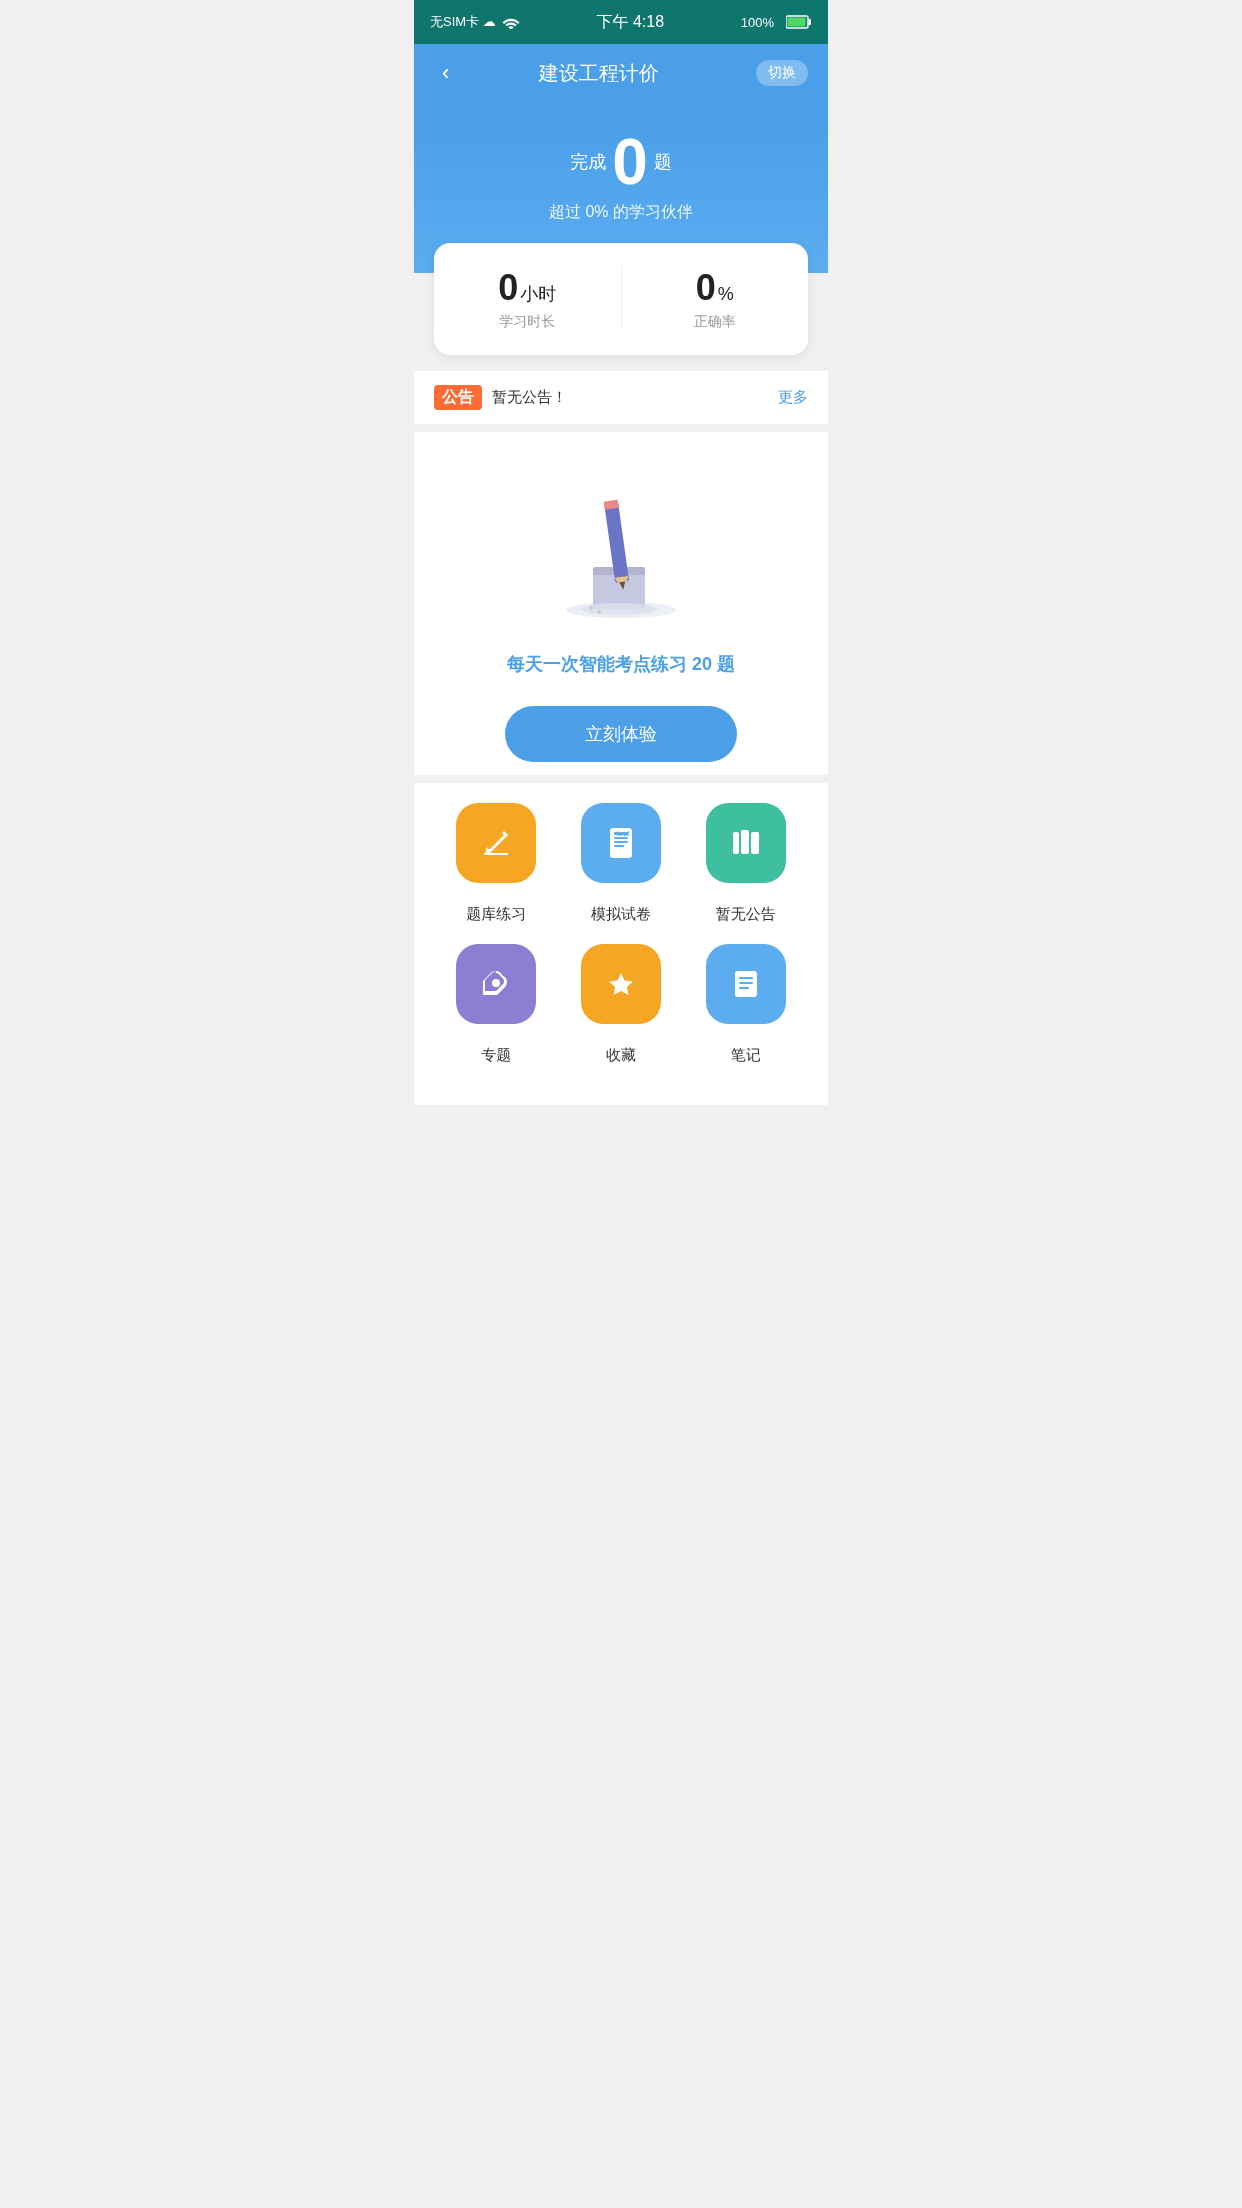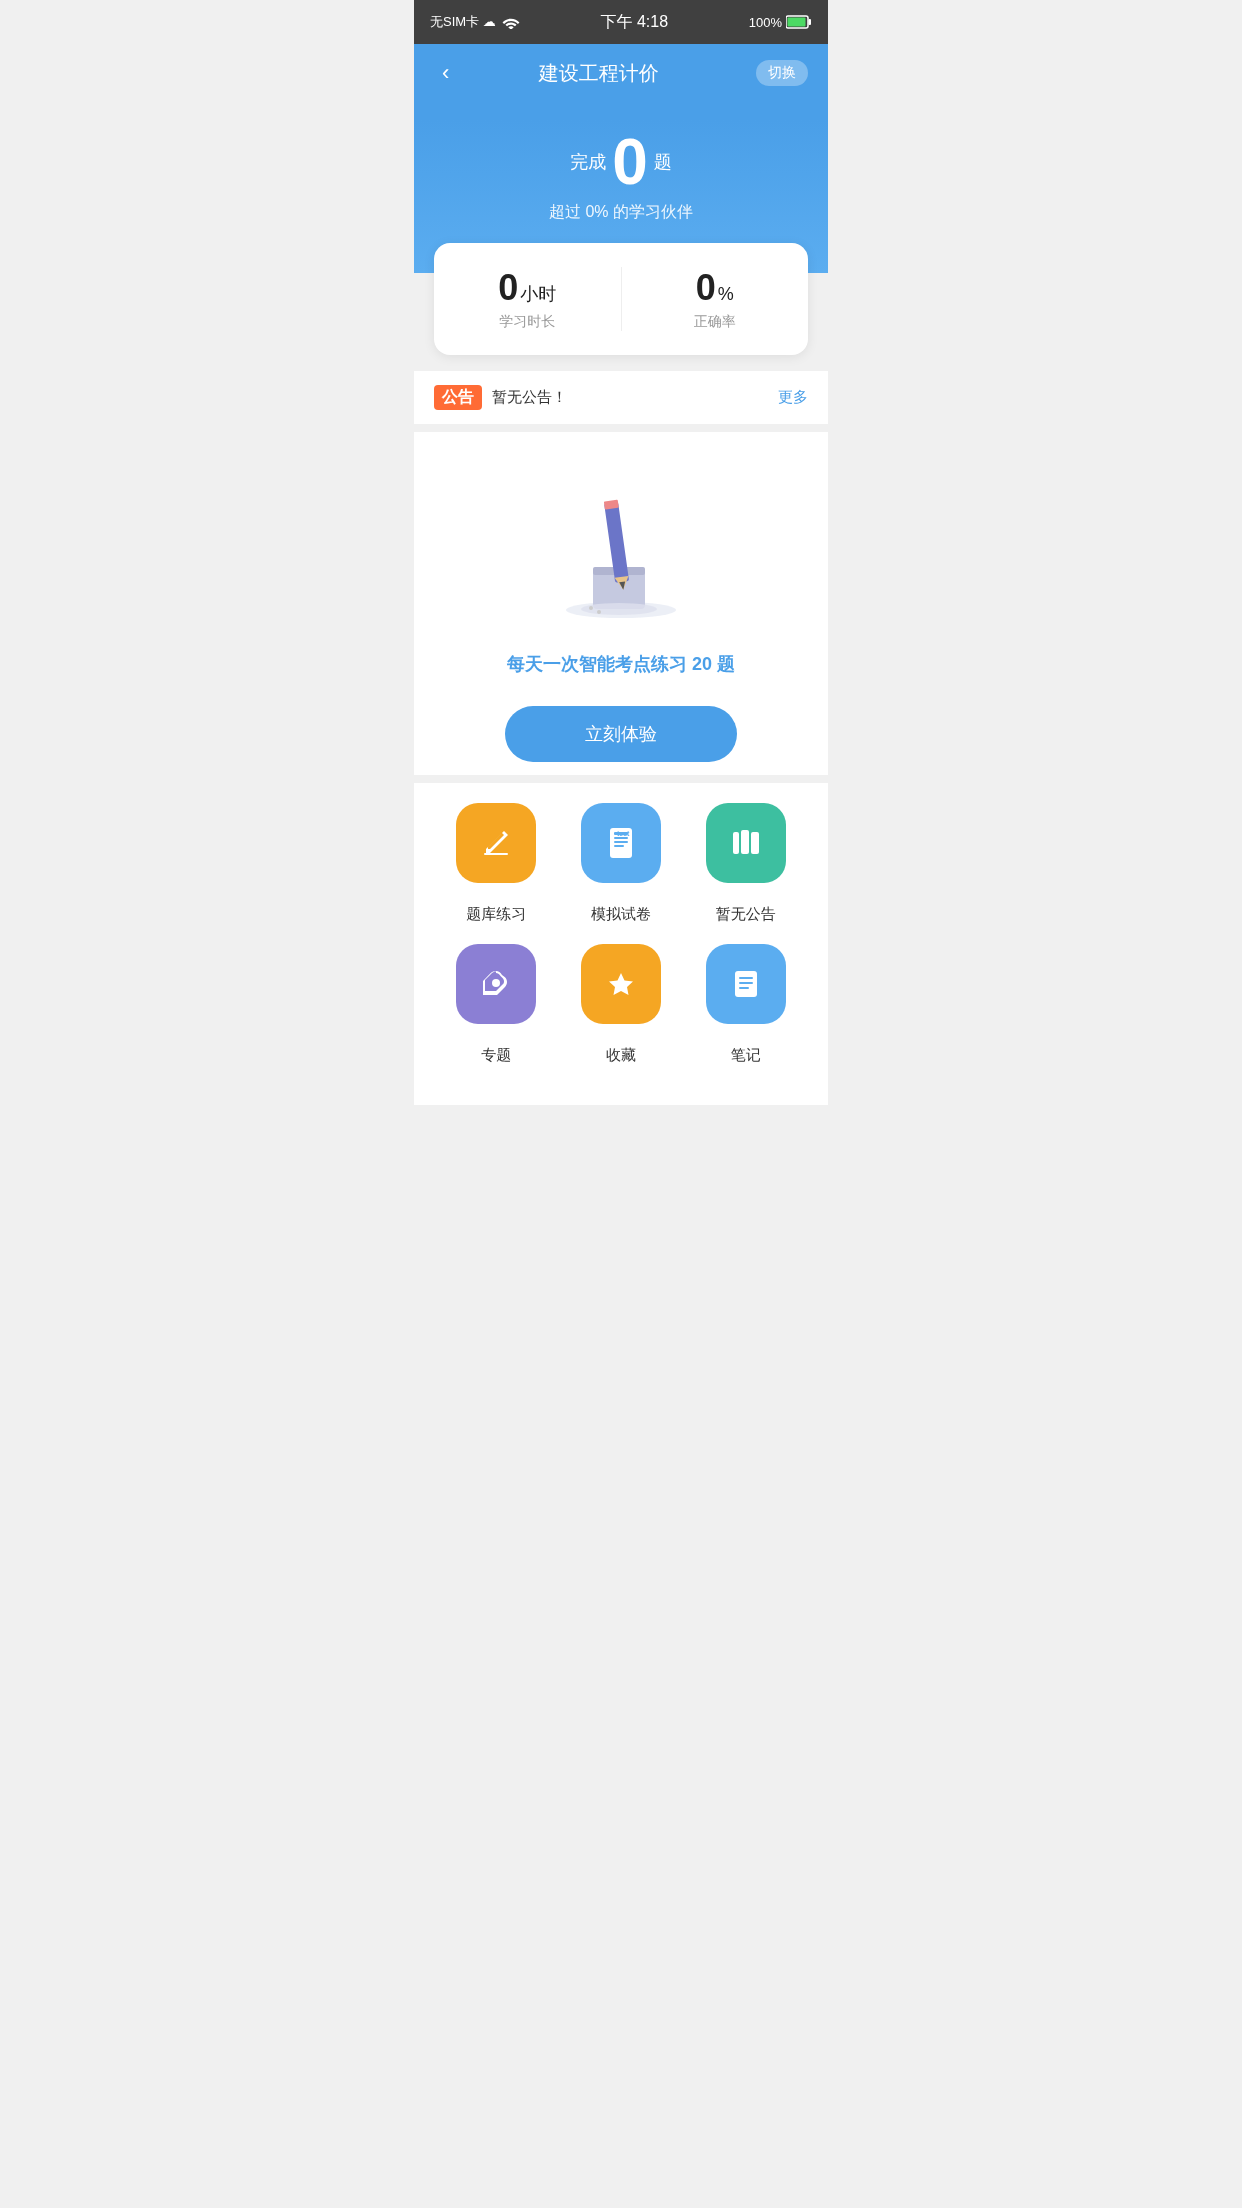--- a/index.html
+++ b/index.html
@@ -8,32 +8,32 @@
     body {
       font-family: -apple-system, "PingFang SC", "Helvetica Neue", Arial, sans-serif;
       background: #f0f0f0;
       width: 414px;
       margin: 0 auto;
       overflow-x: hidden;
     }
 
     
     .status-bar {
-      background: #404040;
+      background: #0f766e;
       height: 44px;
       display: flex;
       align-items: center;
       justify-content: space-between;
       padding: 0 16px;
       color: white;
       font-size: 14px;
     }
     .status-left { display: flex; align-items: center; gap: 6px; font-size: 13px; }
     .status-center { font-size: 16px; font-weight: 500; }
-    .status-right { display: flex; align-items: center; gap: 4px; font-size: 13px; }
+    .status-right { display: flex; align-items: center; gap: 12px; font-size: 13px; }
 
     
     .header {
       background: linear-gradient(180deg, #4a9fe8 0%, #4a9fe8 100%);
       padding: 12px 20px 30px;
       display: flex;
       align-items: center;
       position: relative;
     }
     .back-btn {

